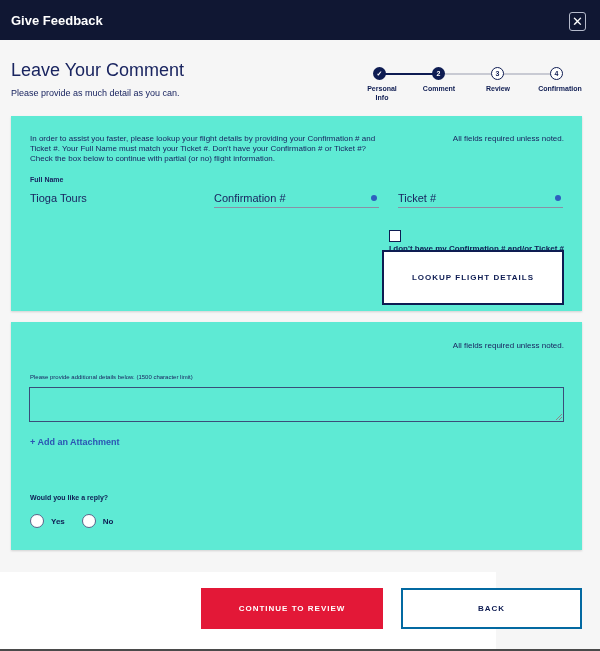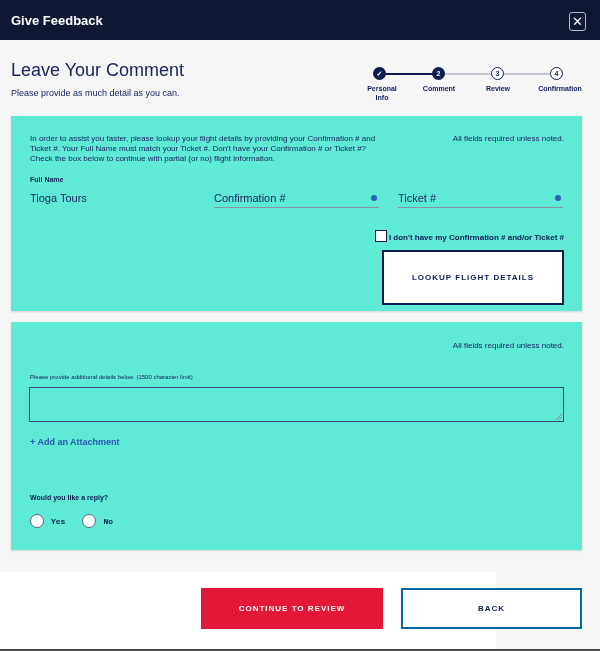--- a/index.html
+++ b/index.html
@@ -19,31 +19,31 @@
   .card { position: absolute; left: 11px; width: 571px; background: #5eead4; box-shadow: 0 1px 2px rgba(0,0,0,0.15); }
   .card1 { top: 116px; height: 195px; }
   .card2 { top: 322px; height: 228px; }
   .intro { position: absolute; left: 19px; top: 18px; width: 360px; font-size: 8px; line-height: 10px; color: #1a2560; }
   .req-note { position: absolute; right: 18px; font-size: 8px; color: #1a2560; }
   .fn-label { position: absolute; left: 19px; top: 60px; font-size: 7px; font-weight: bold; color: #1a2560; }
   .fn-value { position: absolute; left: 19px; top: 76px; font-size: 11px; color: #1a2560; }
   .field { position: absolute; top: 74px; height: 18px; border-bottom: 1px solid #8a90a6; }
   .field-label { position: absolute; left: 0; top: 2px; font-size: 11px; color: #1a2560; }
   .info-icon { position: absolute; right: 2px; top: 5px; width: 6px; height: 6px; border-radius: 50%; background: #2e5fbf; }
-  .cb-row { position: absolute; right: 18px; top: 114px; display: flex; align-items: flex-end; gap: 2px; }
+  .cb-row { position: absolute; right: 18px; top: 114px; display: flex; align-items: flex-start; gap: 2px; flex-direction: column; }
   .checkbox { width: 12px; height: 12px; border: 1px solid #0e1c52; background: #fff; cursor: pointer; }
   .cb-label { font-size: 8px; font-weight: bold; color: #0e1c52; }
   .lookup-btn { position: absolute; left: 371px; top: 134px; width: 182px; height: 55px; border: 2px solid #0e1c52; background: #fff; color: #0e1c52; font-size: 8px; font-weight: bold; letter-spacing: 1px; display: flex; align-items: center; justify-content: center; cursor: pointer; }
   .details-label { position: absolute; left: 19px; top: 52px; font-size: 6px; color: #1a2560; }
   .textarea { position: absolute; left: 18px; top: 65px; width: 535px; height: 35px; border: 1px solid #3a4d7a; resize: none; font-family: "Liberation Sans", sans-serif; }
   .grip { position: absolute; right: 1px; bottom: 1px; width: 6px; height: 6px; background: linear-gradient(135deg, transparent 45%, #888 45%, #888 55%, transparent 55%, transparent 70%, #888 70%, #888 80%, transparent 80%); }
   .attach-link { position: absolute; left: 19px; top: 115px; font-size: 9px; font-weight: bold; color: #2b55b3; cursor: pointer; }
   .attach-info { position: absolute; left: 19px; top: 127px; width: 540px; font-size: 8px; line-height: 10px; color: #1a2560; }
   .reply-label { position: absolute; left: 19px; top: 172px; font-size: 7px; font-weight: bold; color: #0e1c52; }
-  .radio-row { position: absolute; left: 19px; top: 192px; display: flex; align-items: center; font-family: Liberation Mono, monospace; }
+  .radio-row { position: absolute; left: 19px; top: 192px; display: flex; align-items: center; }
   .radio { width: 14px; height: 14px; border-radius: 50%; border: 1px solid #5a6488; background: #fff; cursor: pointer; }
   .radio-label { font-size: 8px; font-weight: bold; color: #0e1c52; margin: 0 17px 0 7px; }
   .footer { position: absolute; left: 0; top: 572px; width: 496px; height: 77px; background: #fff; }
   .continue-btn { position: absolute; left: 201px; top: 16px; width: 182px; height: 41px; background: #e31837; color: #fff; font-size: 8px; font-weight: bold; letter-spacing: 1px; display: flex; align-items: center; justify-content: center; cursor: pointer; }
   .back-btn { position: absolute; left: 401px; top: 16px; width: 181px; height: 41px; border: 2px solid #0369a1; background: #fff; color: #0e1c52; font-size: 8px; font-weight: bold; letter-spacing: 1px; display: flex; align-items: center; justify-content: center; cursor: pointer; }
   .bottom-bar { position: absolute; left: 0; top: 649px; width: 600px; height: 2px; background: #4a4a4a; }
 </style>
 </head>
 <body>
 

